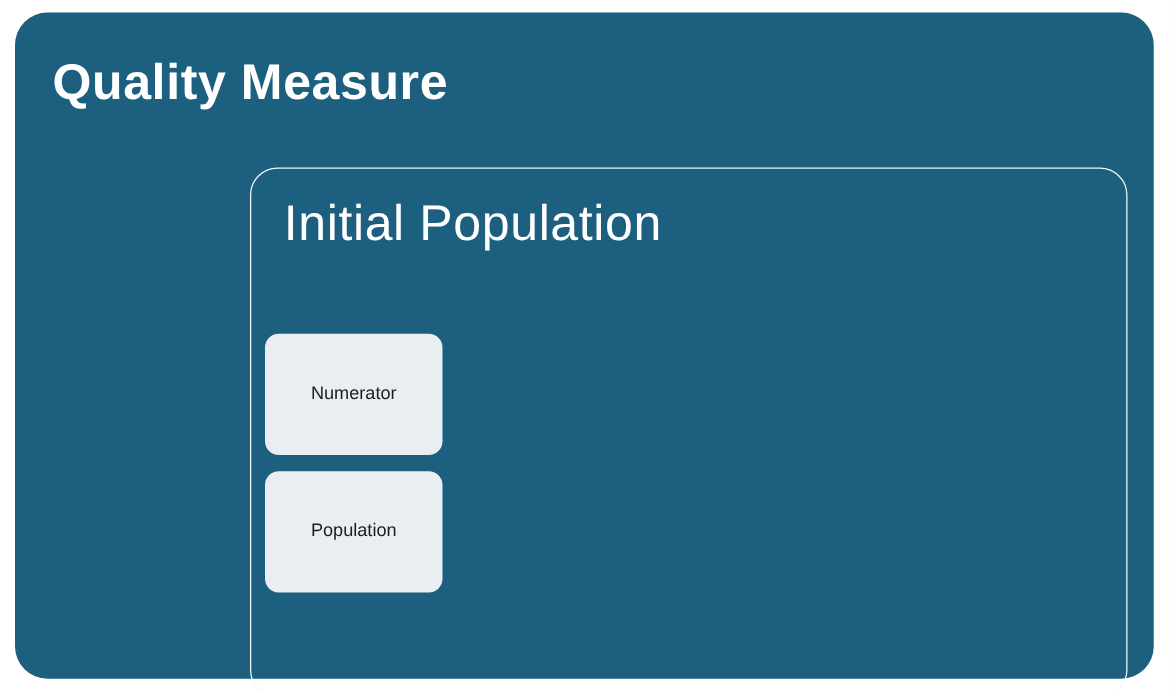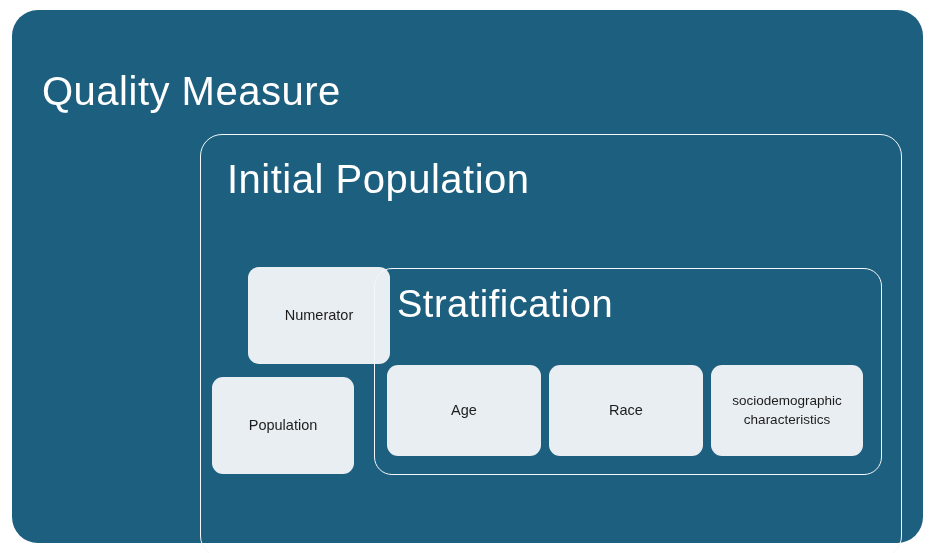--- a/index.html
+++ b/index.html
@@ -26,25 +26,24 @@
     position: absolute;
     left: 12px; top: 10px;
     width: 911px; height: 533px;
     background: var(--container);
     border-radius: 26px;
   }
   .main-title {
     position: absolute;
     left: 30px; top: 34px;
     font-size: 40px;
-    font-weight: 400;
+    font-weight: 700;
     color: var(--title-text);
     letter-spacing: 0.5px;
     white-space: nowrap;
-    margin-top: 25px;
   }
   .light-box {
     position: absolute;
     background: var(--box-fill);
     border-radius: 11px;
     display: flex;
     align-items: center;
     justify-content: center;
     text-align: center;
     color: var(--box-text);
@@ -71,21 +70,21 @@
     font-weight: 400;
     letter-spacing: 0.5px;
     white-space: nowrap;
   }
   .ip-title {
     left: 26px; top: 22px;
     font-size: 40px;
   }
   .numerator-box {
     left: 11px; top: 132px;
-    width: 142px; height: 97px; margin-left: 36px;
+    width: 142px; height: 97px;
   }
   .denominator-box {
     left: 11px; top: 242px;
     width: 142px; height: 97px;
   }
   .stratification {
     left: 173px; top: 133px;
     width: 508px; height: 207px;
     border-radius: 18px;
   }
@@ -116,32 +115,15 @@
       <div class="group-title ip-title">Initial Population</div>
 
       <div class="light-box numerator-box">
         <span>Numerator</span>
       </div>
 
       <div class="light-box denominator-box">
         <span>Population</span>
       </div>
 
-      <div class="group-outline stratification">
-
-        <div class="group-title strat-title">Stratification</div>
-
-        <div class="light-box strat-box age-box">
-          <span>Age</span>
-        </div>
-
-        <div class="light-box strat-box race-box">
-          <span>Race</span>
-        </div>
-
-        <div class="light-box strat-box socio-box">
-          <span>sociodemographic characteristics</span>
-        </div>
-
-      </div>
     </div>
   </div>
 </div>
 
 </body></html>

